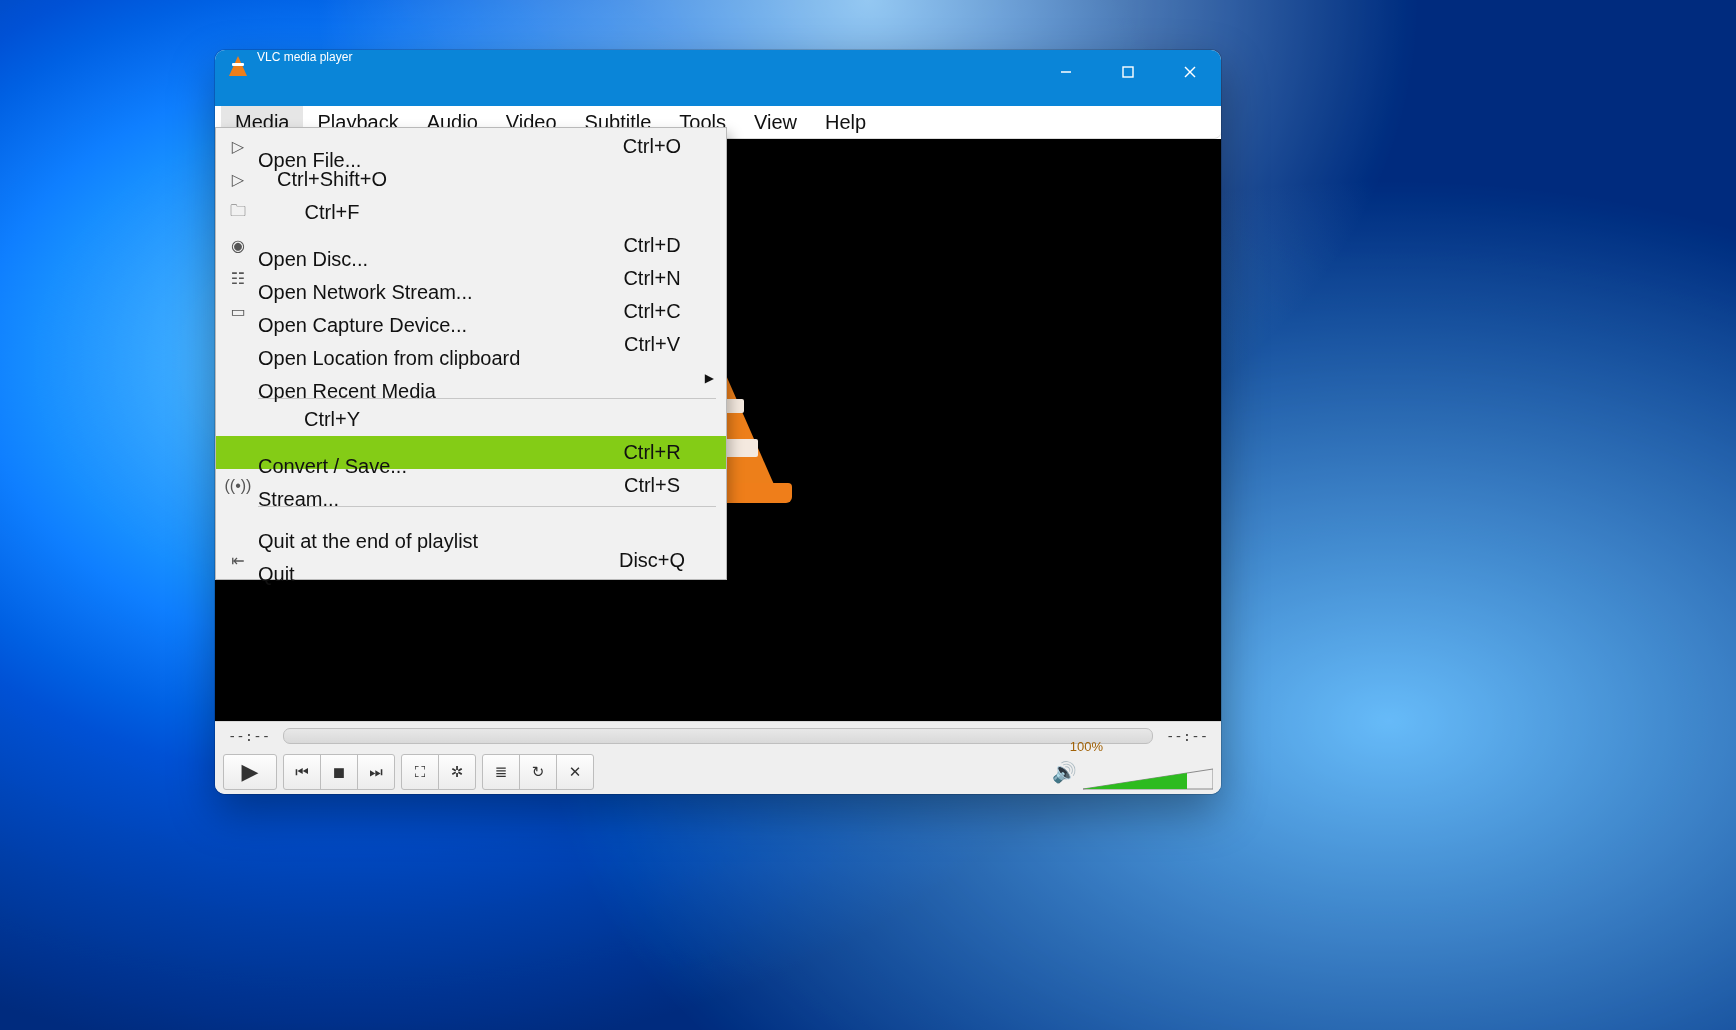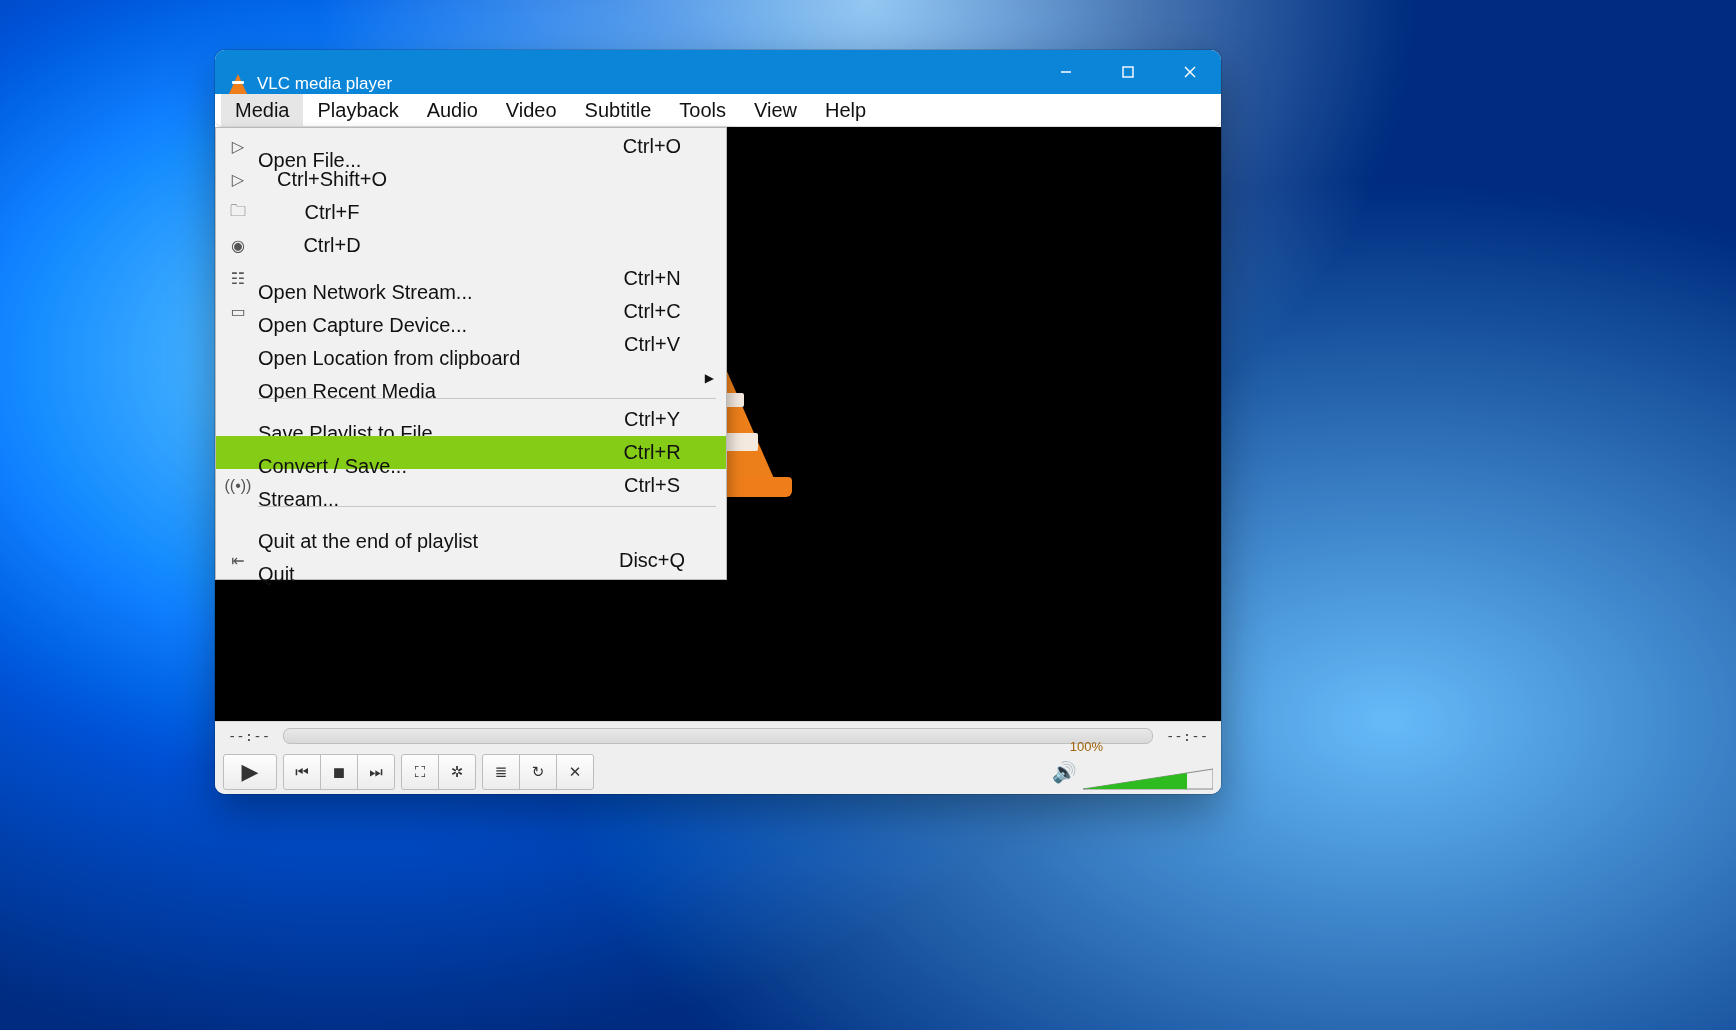--- a/index.html
+++ b/index.html
@@ -8,22 +8,22 @@
  radial-gradient(900px 700px at 20% 35%,#6ec8ff 0%,#1f8cff 35%,#0050c8 60%,#002b76 100%);
  filter:saturate(1.1);}
 .bg::before{content:"";position:absolute;inset:0;background:
  radial-gradient(1400px 900px at 80% 70%,rgba(120,190,255,.9),rgba(0,60,160,0) 60%),
  radial-gradient(1000px 900px at 50% 0%,rgba(190,225,255,.8),rgba(0,0,0,0) 55%);
  mix-blend-mode:screen;}
 
 .window{position:absolute;left:215px;top:50px;width:1006px;height:744px;
  border-radius:10px;overflow:hidden;box-shadow:0 18px 45px rgba(0,0,0,.35),0 0 0 1px rgba(0,0,0,.15);
  display:flex;flex-direction:column;background:#fff;}
-.titlebar{height:44px;background:#0a85d8;color:#fff;display:flex;align-items:flex-end;
- font-size:17px;font-weight:400;user-select:none;}
+.titlebar{height:56px;background:#0a85d8;color:#fff;display:flex;align-items:flex-start;
+ font-size:12px;font-weight:400;user-select:none;}
 .tb-icon{width:26px;height:26px;margin:0 6px 0 10px;display:flex;align-items:flex-end;justify-content:center;}
 .cone{position:relative;width:0;height:0;border-left:9px solid transparent;border-right:9px solid transparent;
  border-bottom:20px solid #ef7e1a;}
 .cone::after{content:"";position:absolute;left:-6px;top:7px;width:12px;height:3px;background:#fff;border-radius:1px;}
 .tb-title{flex:0 0 auto;}
 .tb-spacer{flex:1;}
 .tb-btn{width:62px;height:44px;display:flex;align-items:center;justify-content:center;font-size:15px;}
 
 .menubar{height:32px;background:#fff;display:flex;align-items:stretch;padding:0 6px;
  font-size:20px;color:#111;border-bottom:1px solid #dcdcdc;border-radius:7px;}
@@ -166,20 +166,21 @@
       <div class="row">
         <span class="ic">▷</span>
         <span class="sc">Ctrl+Shift+O</span>
       </div>
       <div class="row">
         <span class="ic">🗀</span>
         <span class="sc">Ctrl+F</span>
       </div>
       <div class="row">
         <span class="ic">◉</span>
+        <span class="lbl">Open Disc...</span>
         <span class="sc">Ctrl+D</span>
       </div>
       <div class="row">
         <span class="ic">☷</span>
         <span class="lbl">Open Network Stream...</span>
         <span class="sc">Ctrl+N</span>
       </div>
       <div class="row">
         <span class="ic">▭</span>
         <span class="lbl">Open Capture Device...</span>
@@ -192,21 +193,20 @@
       </div>
       <div class="row">
         <span class="ic"></span>
         <span class="lbl">Open Recent Media</span>
         <span class="sc"></span>
         <span class="sub">▶</span>
       </div>
       <hr>
       <div class="row">
         <span class="ic"></span>
-        <span class="lbl">Save Playlist to File...</span>
         <span class="sc">Ctrl+Y</span>
       </div>
       <div class="row selected">
         <span class="ic"></span>
         <span class="lbl">Convert / Save...</span>
         <span class="sc">Ctrl+R</span>
       </div>
       <div class="row">
         <span class="ic">((•))</span>
         <span class="lbl">Stream...</span>

